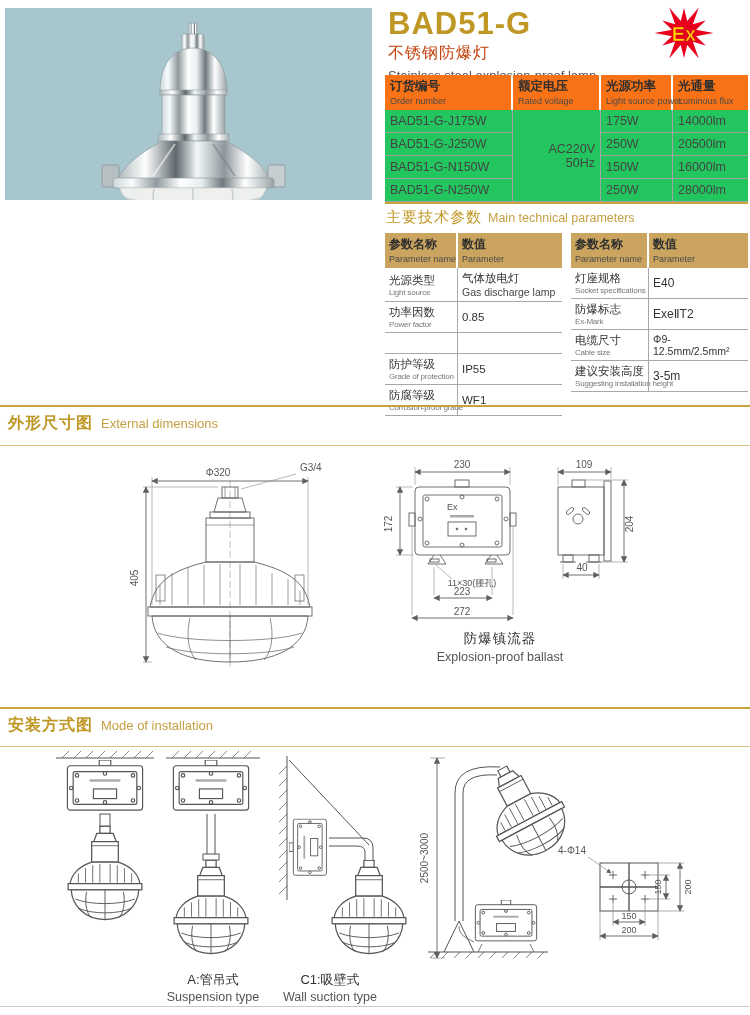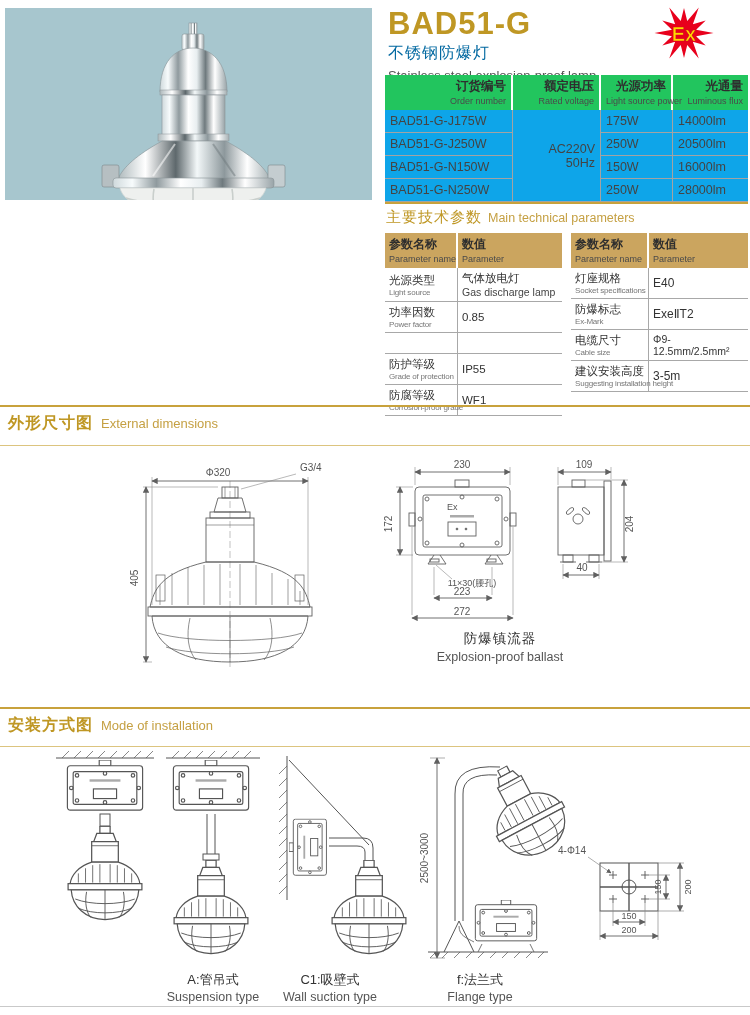--- a/index.html
+++ b/index.html
@@ -4,35 +4,35 @@
 <style>
   html,body { margin:0; padding:0; background:#ffffff; }
   .page {
     position:relative; width:750px; height:1015px; background:#fff; overflow:hidden;
     font-family:"Liberation Sans","DejaVu Sans",sans-serif; color:#333;padding-left:48px;
   }
   .abs { position:absolute; }
 
   
   .title { font-size:31px; font-weight:bold; color:#BF9724; letter-spacing:1px; line-height:1; }
-  .sub-cn { font-size:16px; color:#0369a1; margin-top:4px; letter-spacing:1px; }
+  .sub-cn { font-size:16px; color:#c2410c; margin-top:4px; letter-spacing:1px; }
   .sub-en { font-size:13px; color:#555; margin-top:4px; }
 
   
   table.spec { border-collapse:separate; border-spacing:0; table-layout:fixed; width:363px; font-size:12px; }
   table.spec th {
-    background:#22c55e; text-align:right; vertical-align:top; padding:3px 5px 4px 5px;
+    background:#f97316; text-align:left; vertical-align:top; padding:3px 5px 4px 5px;
     border-right:2px solid #fff; font-weight:normal;margin-left:36px;
   }
   table.spec th:last-child { border-right:none; }
   table.spec th .cn { font-size:12.5px; color:#2e2e2e; font-weight:bold; display:block; }
   table.spec th .en { font-size:9px; color:#4a4a4a; display:block; margin-top:1px; white-space:nowrap; }
   table.spec td {
     border-bottom:1px solid #a3a3a3; border-right:1px solid #a3a3a3;
-    padding:3px 5px; color:#444; height:16px; font-size:12.5px; background:#0ea5e9;
+    padding:3px 5px; color:#444; height:16px; font-size:12.5px; background:#22c55e;
   }
   table.spec td:last-child { border-right:none; }
   table.spec td.volt { text-align:right; font-size:12.5px; }
 
   
   table.tech { border-collapse:separate; border-spacing:0; table-layout:fixed; width:177px; font-size:11.5px; }
   table.tech th {
     background:#CBA55F; text-align:left; vertical-align:top; padding:3px 4px 4px 4px;
     border-right:2px solid #fff; font-weight:normal;
   }
@@ -532,19 +532,15 @@
   </svg>
 
   <div class="abs type-label" style="left:133px;top:971px;">
     <span class="cn">A:管吊式</span>
     <span class="en">Suspension type</span>
   </div>
   <div class="abs type-label" style="left:250px;top:971px;">
     <span class="cn">C1:吸壁式</span>
     <span class="en">Wall suction type</span>
   </div>
-  <div class="abs type-label" style="left:400px;top:971px;">
-    <span class="cn">f:法兰式</span>
-    <span class="en">Flange type</span>
-  </div>
 
   <div class="abs rule-gray" style="top:1006px;"></div>
 </div>
 
 </body></html>

